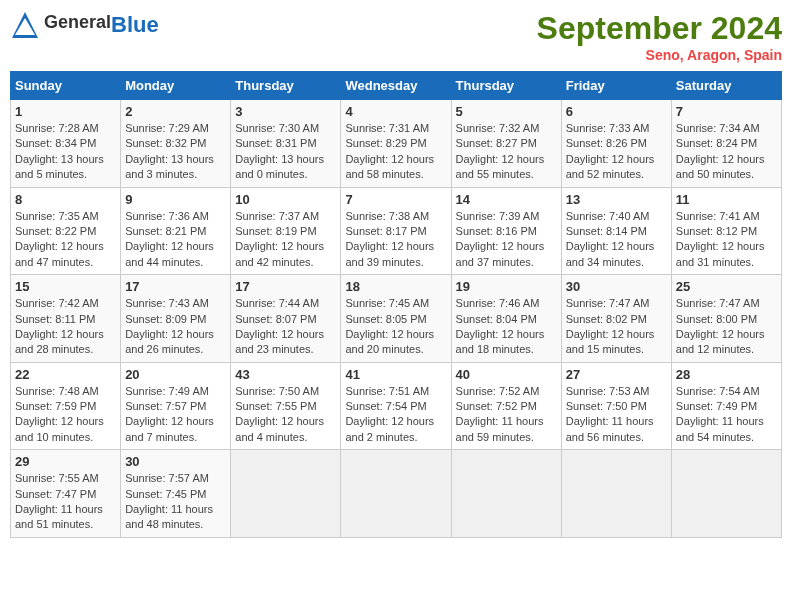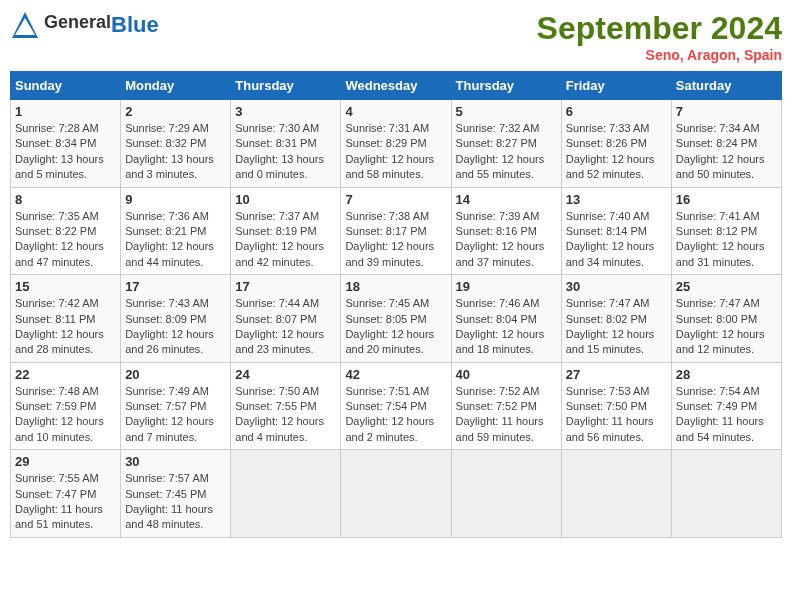--- a/index.html
+++ b/index.html
@@ -179,21 +179,21 @@
         </td>
         <td>
           <span class="day-num">14</span>
           <div class="day-info">Sunrise: 7:39 AM<br>Sunset: 8:16 PM<br>Daylight: 12 hours and 37 minutes.</div>
         </td>
         <td>
           <span class="day-num">13</span>
           <div class="day-info">Sunrise: 7:40 AM<br>Sunset: 8:14 PM<br>Daylight: 12 hours and 34 minutes.</div>
         </td>
         <td>
-          <span class="day-num">16</span>
+          <span class="day-num">11</span>
           <div class="day-info">Sunrise: 7:41 AM<br>Sunset: 8:12 PM<br>Daylight: 12 hours and 31 minutes.</div>
         </td>
       </tr>
       <tr>
         <td>
           <span class="day-num">15</span>
           <div class="day-info">Sunrise: 7:42 AM<br>Sunset: 8:11 PM<br>Daylight: 12 hours and 28 minutes.</div>
         </td>
         <td>
           <span class="day-num">17</span>
@@ -223,25 +223,25 @@
       <tr>
         <td>
           <span class="day-num">22</span>
           <div class="day-info">Sunrise: 7:48 AM<br>Sunset: 7:59 PM<br>Daylight: 12 hours and 10 minutes.</div>
         </td>
         <td>
           <span class="day-num">20</span>
           <div class="day-info">Sunrise: 7:49 AM<br>Sunset: 7:57 PM<br>Daylight: 12 hours and 7 minutes.</div>
         </td>
         <td>
-          <span class="day-num">24</span>
+          <span class="day-num">43</span>
           <div class="day-info">Sunrise: 7:50 AM<br>Sunset: 7:55 PM<br>Daylight: 12 hours and 4 minutes.</div>
         </td>
         <td>
-          <span class="day-num">42</span>
+          <span class="day-num">41</span>
           <div class="day-info">Sunrise: 7:51 AM<br>Sunset: 7:54 PM<br>Daylight: 12 hours and 2 minutes.</div>
         </td>
         <td>
           <span class="day-num">40</span>
           <div class="day-info">Sunrise: 7:52 AM<br>Sunset: 7:52 PM<br>Daylight: 11 hours and 59 minutes.</div>
         </td>
         <td>
           <span class="day-num">27</span>
           <div class="day-info">Sunrise: 7:53 AM<br>Sunset: 7:50 PM<br>Daylight: 11 hours and 56 minutes.</div>
         </td>

